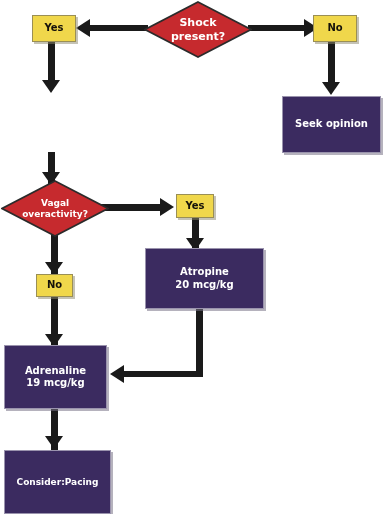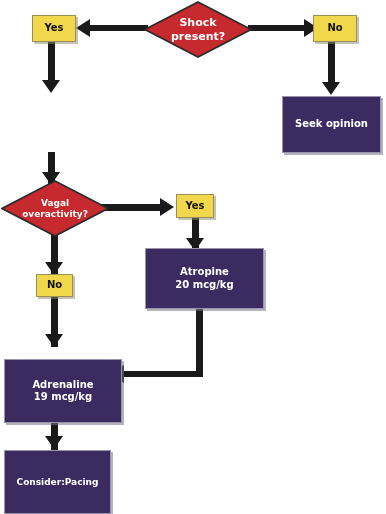--- a/index.html
+++ b/index.html
@@ -169,21 +169,21 @@
 
   <div class="node box-yellow t10" style="left:36px; top:274px; width:37px; height:23px;">
     <span>No</span>
   </div>
 
   <div class="node box-purple t10" style="left:145px; top:248px; width:119px; height:61px; flex-direction:column;">
     <span>Atropine</span>
     <span>20 mcg/kg</span>
   </div>
 
-  <div class="node box-purple t10" style="left:4px; top:359px; width:118px; height:64px; flex-direction:column;">
+  <div class="node box-purple t10" style="left:4px; top:345px; width:103px; height:64px; flex-direction:column;">
     <span>Adrenaline</span>
     <span>19 mcg/kg</span>
   </div>
 
   <div class="node box-purple t9" style="left:4px; top:450px; width:107px; height:64px; flex-direction:row;">
     <span>Consider:</span>
     <span>Pacing</span>
   </div>
 
 </div>

